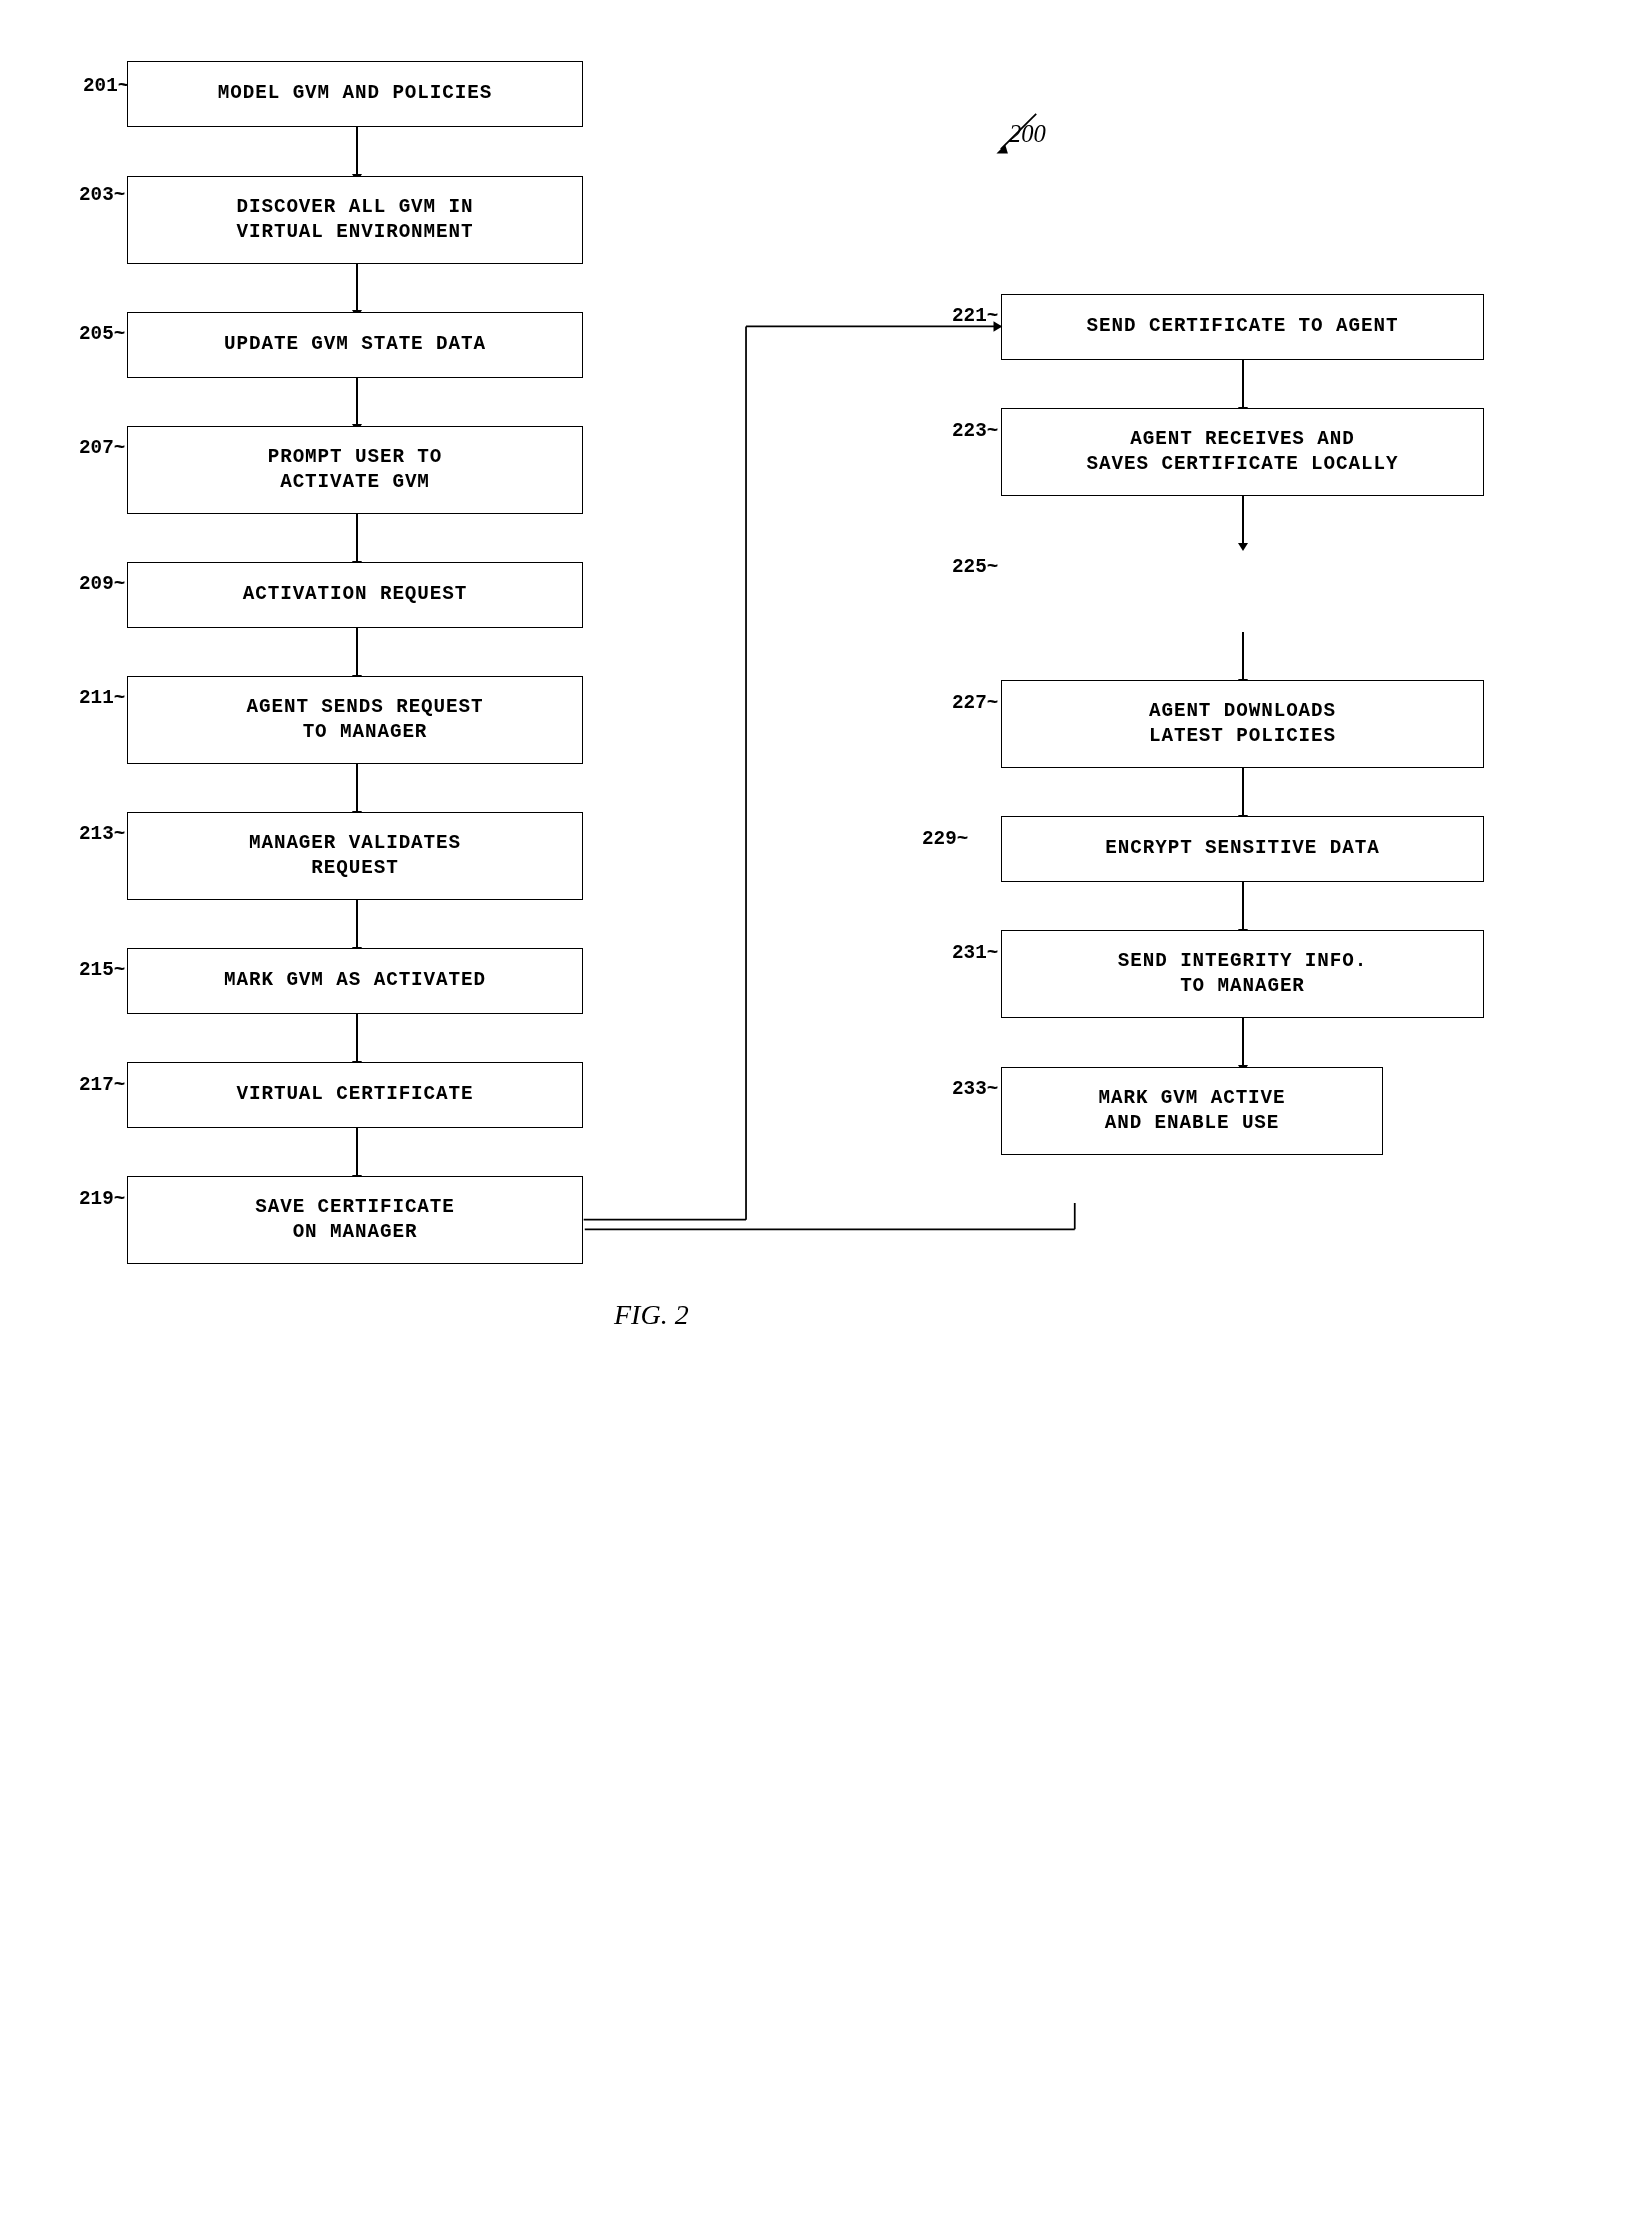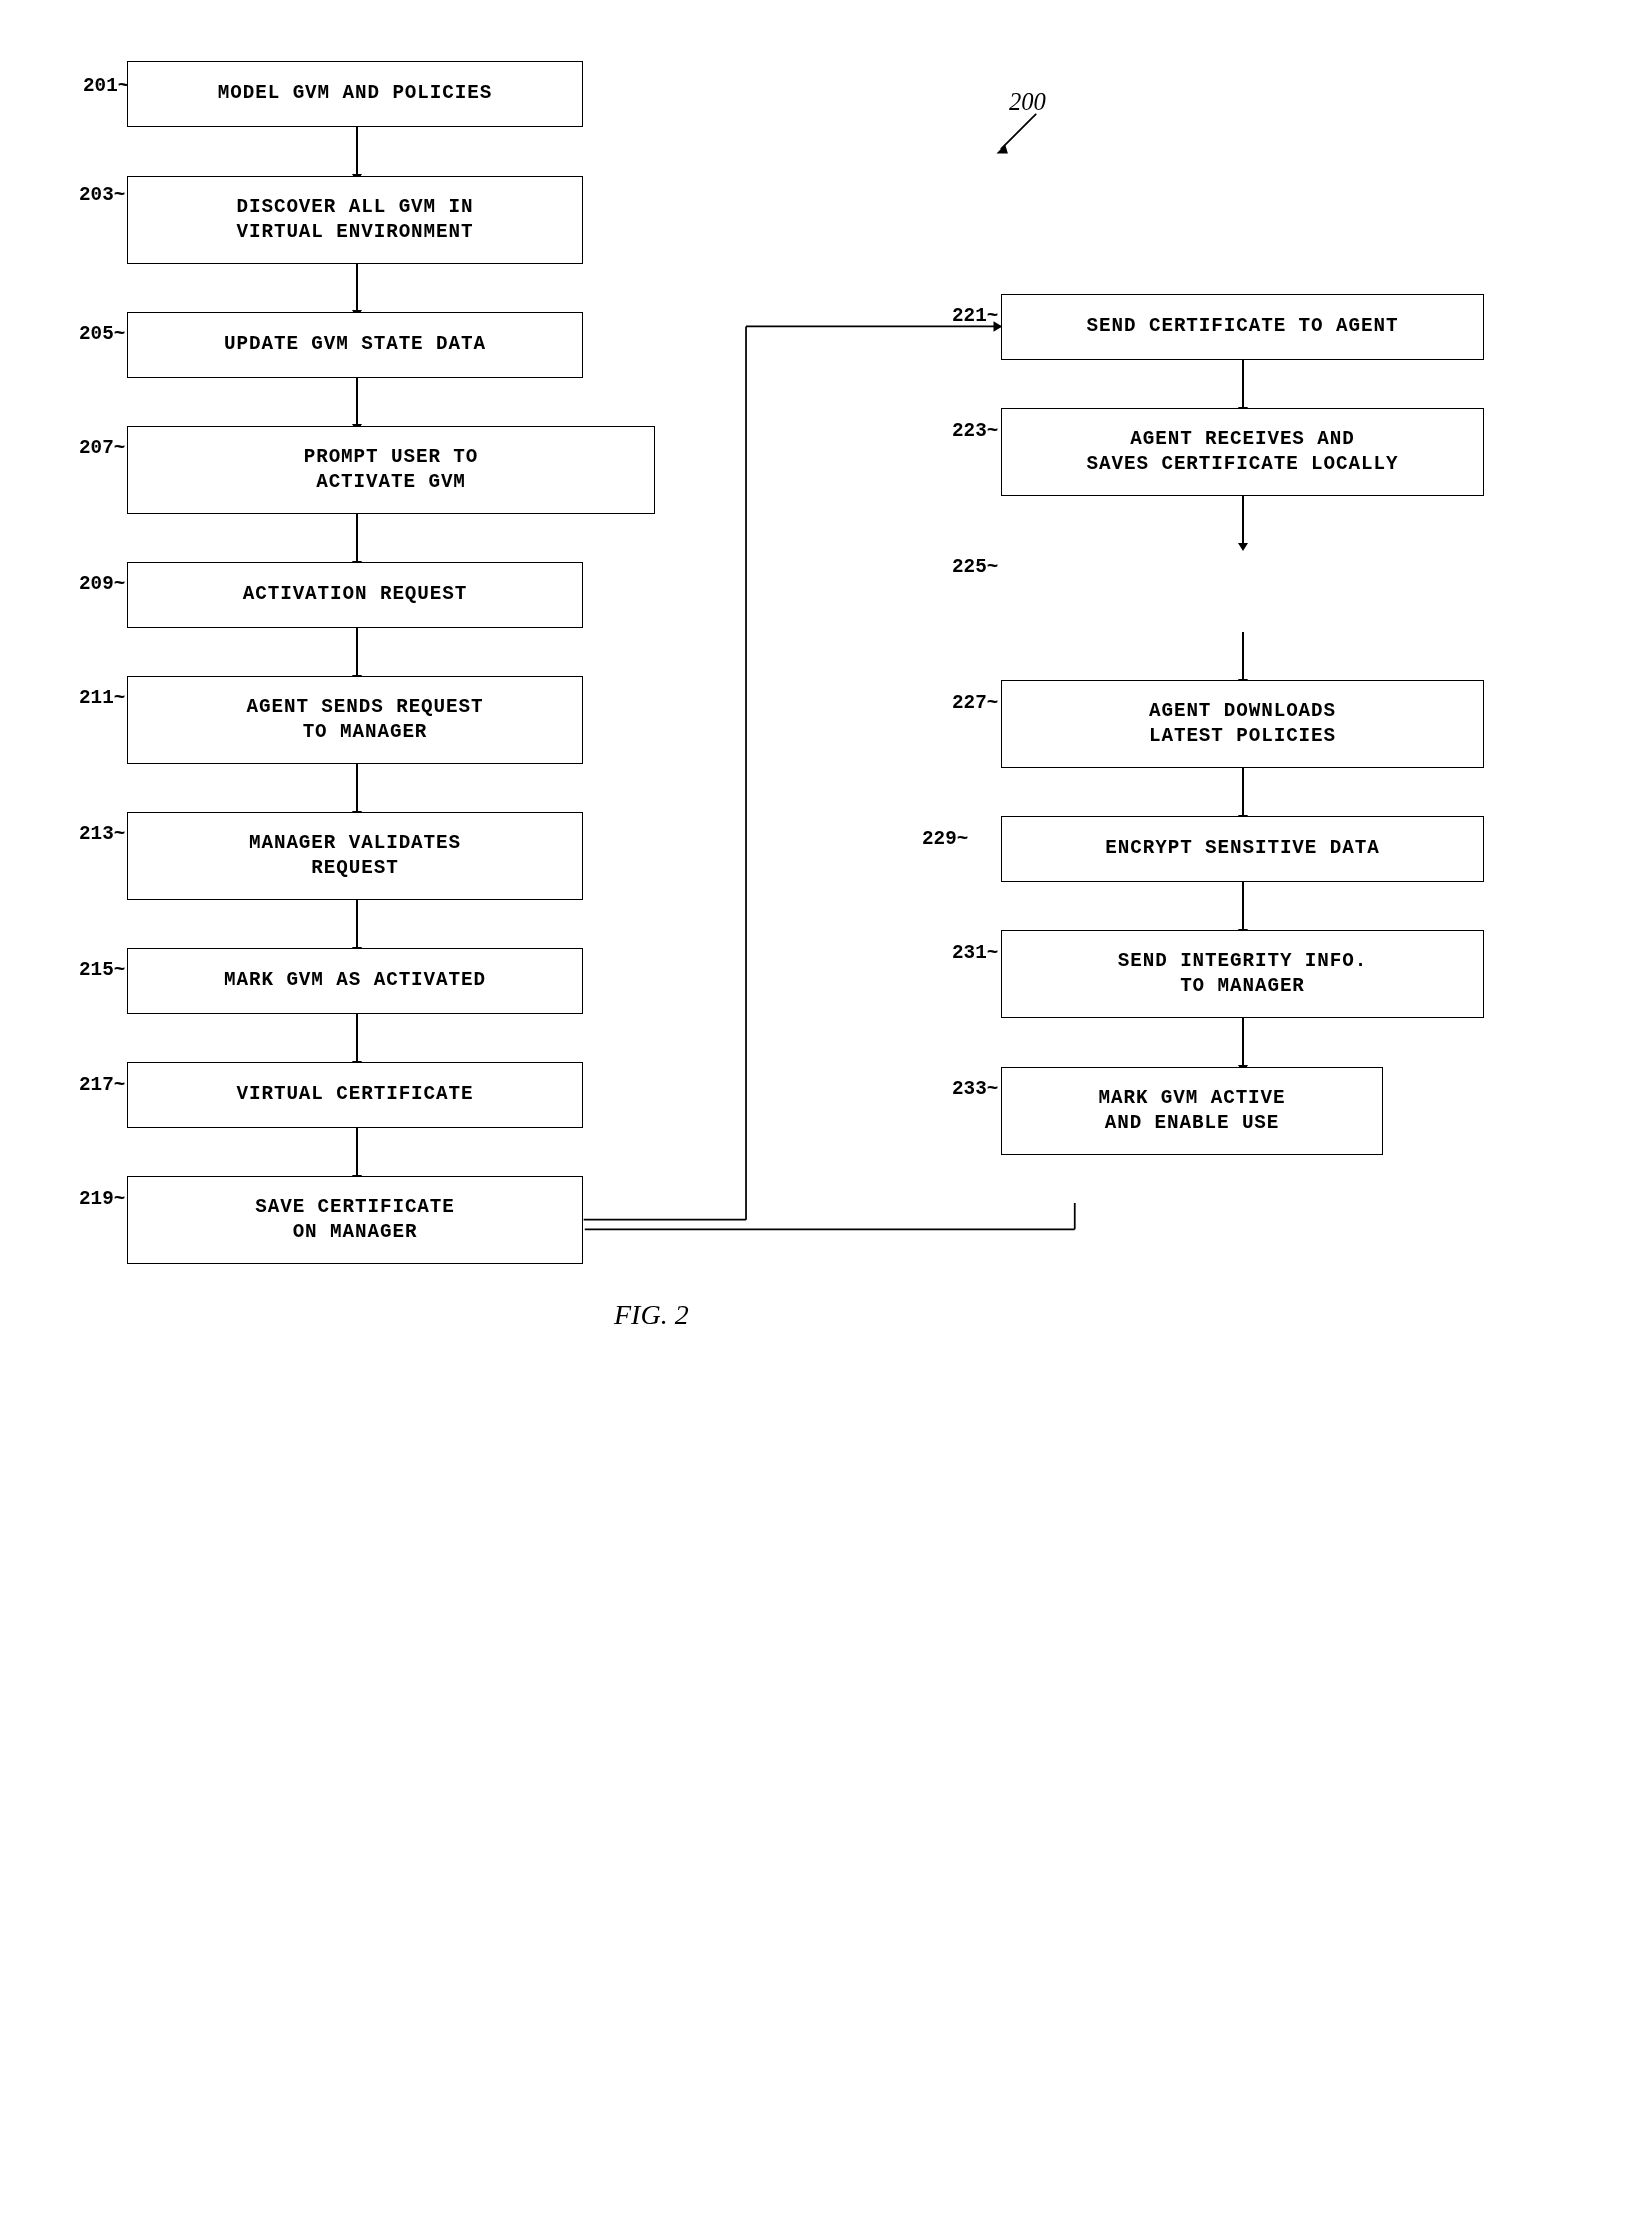--- a/index.html
+++ b/index.html
@@ -62,20 +62,21 @@
       font-size: 28px;
       font-style: italic;
       font-family: 'Times New Roman', serif;
     }
 
     .diagram-number {
       position: absolute;
       font-size: 24.6px;
       font-style: italic;
       font-family: 'Times New Roman', serif;
+      margin-top: 32px;
     }
   </style>
 </head>
 <body>
 
 <div class="diagram-container">
 
   <div class="diagram-number" style="left:1009px; top:88px;">200</div>
 
   <svg style="position:absolute; left:992px; top:105px;" width="53" height="53" viewBox="0 0 60 60">
@@ -92,21 +93,21 @@
   <div class="flow-box" style="left:127px; top:176px; width:456px; height:88px;">DISCOVER ALL GVM IN<br>VIRTUAL ENVIRONMENT</div>
 
   <div class="arrow-down" style="left:356px; top:263px; height:48px;"></div>
 
   <div class="label" style="left:79px; top:323px;">205<span style="font-style:normal">~</span></div>
   <div class="flow-box" style="left:127px; top:312px; width:456px; height:66px;">UPDATE GVM STATE DATA</div>
 
   <div class="arrow-down" style="left:356px; top:377px; height:48px;"></div>
 
   <div class="label" style="left:79px; top:437px;">207<span style="font-style:normal">~</span></div>
-  <div class="flow-box" style="left:127px; top:426px; width:528px; height:88px;">PROMPT USER TO<br>ACTIVATE GVM</div>
+  <div class="flow-box" style="left:127px; top:426px; width:456px; height:88px;">PROMPT USER TO<br>ACTIVATE GVM</div>
 
   <div class="arrow-down" style="left:356px; top:514px; height:48px;"></div>
 
   <div class="label" style="left:79px; top:573px;">209<span style="font-style:normal">~</span></div>
   <div class="flow-box" style="left:127px; top:562px; width:456px; height:66px;">ACTIVATION REQUEST</div>
 
   <div class="arrow-down" style="left:356px; top:628px; height:48px;"></div>
 
   <div class="label" style="left:79px; top:687px;">211<span style="font-style:normal">~</span></div>
   <div class="flow-box" style="left:127px; top:676px; width:456px; height:88px;padding-left:33px;">AGENT SENDS REQUEST<br>TO MANAGER</div>

